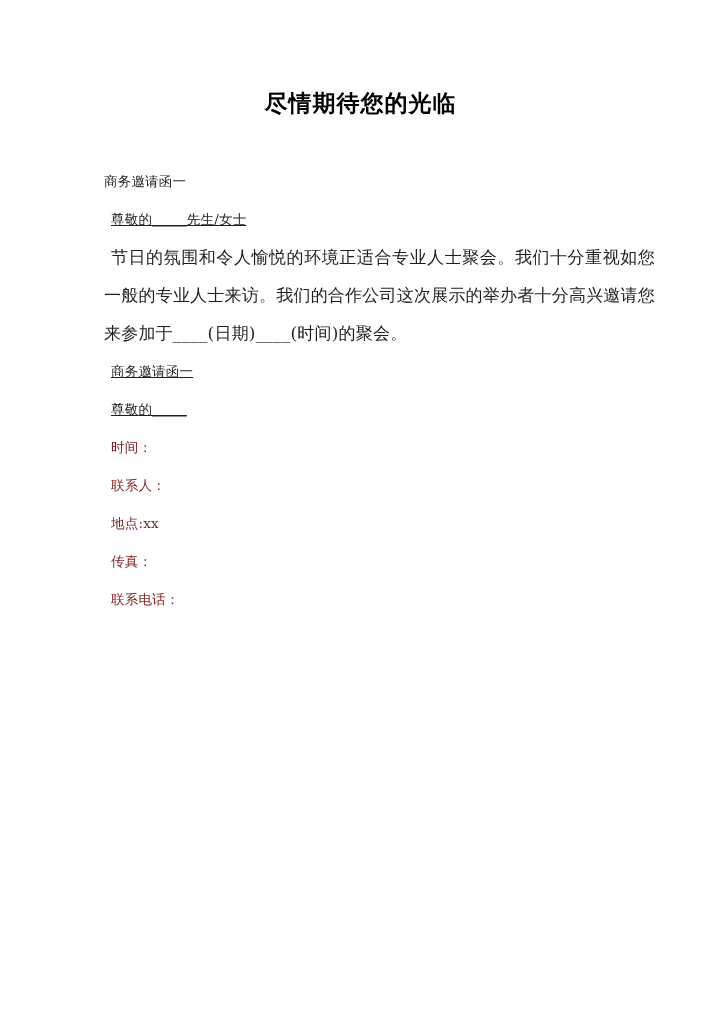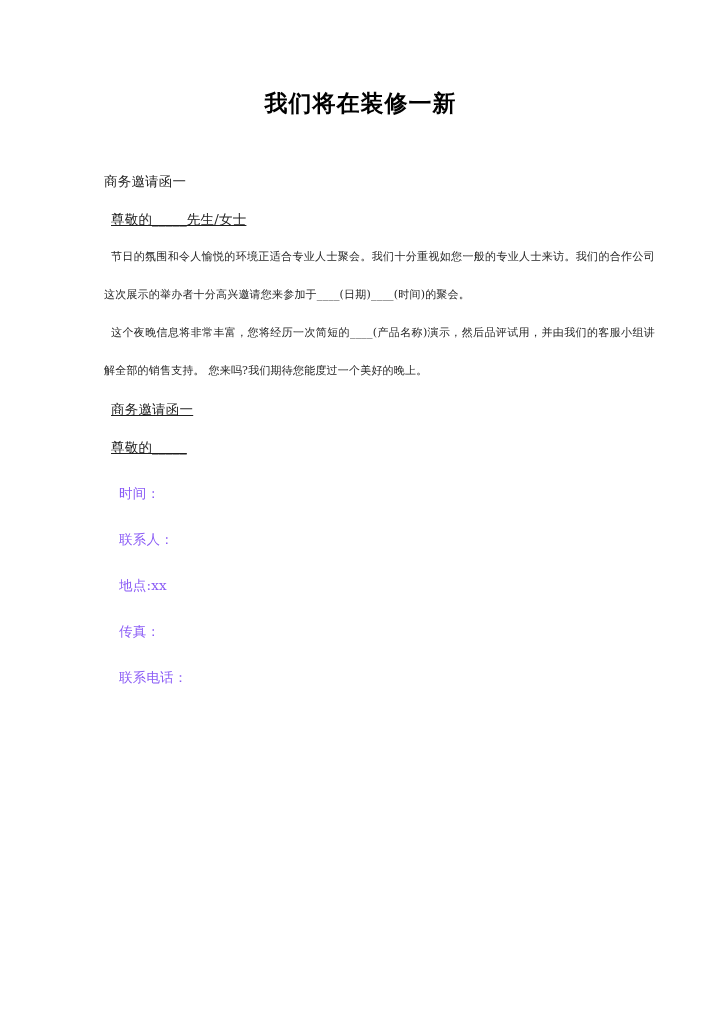--- a/index.html
+++ b/index.html
@@ -33,21 +33,21 @@
     padding-top: 88px;
     line-height: 1.3;
     font-family: "DejaVu Serif", "Liberation Serif", serif;
   }
   .body-wrap {
     margin-top: 44px;
     padding-left: 104px;
     padding-right: 66px;
   }
   .para {
-    font-size: 11px;
+    font-size: 17px;
     line-height: 38px;
     color: #1f1f1f;
     margin: 0;
     text-align: justify;
     text-justify: inter-ideograph;
     letter-spacing: 0.2px;
     word-break: break-all;
   }
   .para.indent {
     text-indent: 7px;
@@ -59,43 +59,42 @@
     margin: 0;
     letter-spacing: 0.2px;
   }
   .heading-line.sub-indent {
     text-indent: 7px;
     text-decoration: underline;
   }
   .field-line {
     font-size: 13.5px;
     line-height: 38px;
-    color: #8b5cf6;
-    margin: 8px;
+    color: #7f1d1d;
+    margin: 0;
     text-indent: 7px;
     letter-spacing: 0.2px;
   }
 </style>
 </head>
 <body>
 
 <div class="page">
 
-  <h1 class="doc-title">我们将在装修一新</h1>
+  <h1 class="doc-title">尽情期待您的光临</h1>
 
   <div class="body-wrap">
 
     <div>
       <p class="heading-line">商务邀请函一</p>
 
       <p class="heading-line sub-indent">尊敬的_____先生/女士</p>
 
       <p class="para indent">节日的氛围和令人愉悦的环境正适合专业人士聚会。我们十分重视如您一般的专业人士来访。我们的合作公司这次展示的举办者十分高兴邀请您来参加于____(日期)____(时间)的聚会。</p>
 
-      <p class="para indent">这个夜晚信息将非常丰富，您将经历一次简短的____(产品名称)演示，然后品评试用，并由我们的客服小组讲解全部的销售支持。 您来吗?我们期待您能度过一个美好的晚上。</p>
     </div>
 
     <div>
       <p class="heading-line sub-indent">商务邀请函一</p>
 
       <p class="heading-line sub-indent">尊敬的_____</p>
 
 
       <p class="field-line">时间：</p>
 

